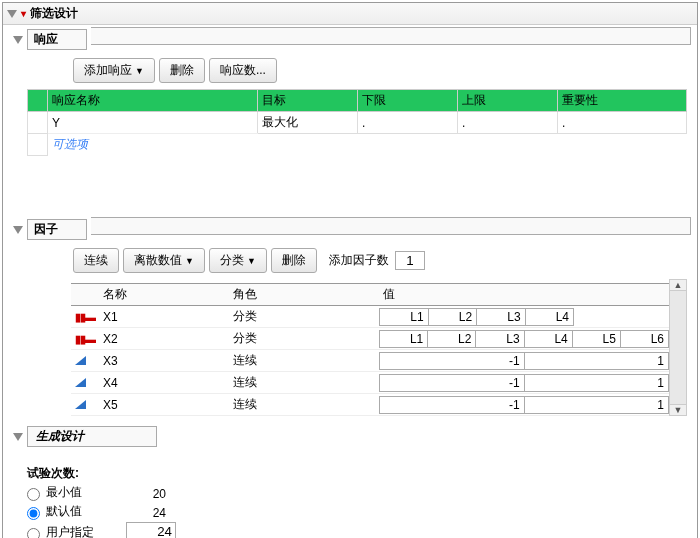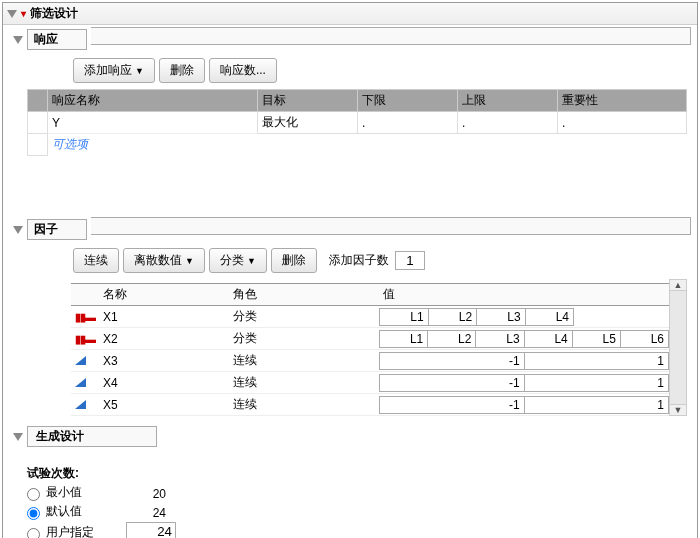--- a/index.html
+++ b/index.html
@@ -11,21 +11,21 @@
 .section-header .disclose { width: 0; height: 0; border-left: 5px solid transparent; border-right: 5px solid transparent; border-top: 8px solid #888; margin-right: 4px; cursor: pointer; }
 .section-title-box { border: 1px solid #aaa; padding: 1px 6px; background: #f9f9f9; font-weight: bold; flex: 0 0 auto; min-width: 60px; }
 .section-title-wide { flex: 1; border: 1px solid #aaa; border-left: none; background: #f9f9f9; height: 18px; }
 .section-body { padding: 6px 10px; }
 .btn { background: linear-gradient(#fefefe, #e6e6e6); border: 1px solid #aaa; border-radius: 3px; padding: 3px 10px; font-size: 12px; cursor: pointer; margin-right: 4px; }
 .dropdown-arrow { font-size: 9px; margin-left: 3px; }
 .toolbar { display: flex; align-items: center; margin-bottom: 6px; padding-left: 46px; }
 .num-input { width: 30px; border: 1px solid #aaa; padding: 1px 3px; text-align: center; margin-left: 6px; }
 .indent { margin-left: 14px; }
 table.data-table { border-collapse: collapse; width: 100%; table-layout: fixed; }
-table.data-table th { background: #a3a3a3; border: 1px solid #ccc; padding: 2px 4px; text-align: left; font-weight: normal; font-size: 12px; }
+table.data-table th { background: #22c55e; border: 1px solid #ccc; padding: 2px 4px; text-align: left; font-weight: normal; font-size: 12px; }
 table.data-table td { border: 1px solid #ddd; padding: 2px 4px; height: 18px; }
 .placeholder-row td { color: #3b82f6; font-style: italic; }
 .factor-table { width: 100%; border-collapse: collapse; margin-top: 4px; }
 .factor-table th { border-bottom: 1px solid #999; border-top: 1px solid #999; text-align: left; padding: 2px 4px; font-weight: normal; background: #fafafa; }
 .factor-row td { padding: 2px 4px; border-bottom: 1px solid #eee; }
 .icon-cell { width: 18px; }
 .icon-bar { color: #c00; font-weight: bold; font-size: 11px; letter-spacing: -1px; }
 .icon-tri2 { width: 0; height: 0; border-bottom: 9px solid #2a6fc5; border-left: 11px solid transparent; display: inline-block; }
 .vals-cell { padding: 0 !important; }
 .vals-grid { display: flex; width: 100%; }
@@ -198,21 +198,21 @@
         </table>
       </div>
       <div class="scroll-stub">
         <span>▲</span>
         <span style="flex:1;background:#e8e8e8;width:100%;border-top:1px solid #ccc;border-bottom:1px solid #ccc;"></span>
         <span>▼</span>
       </div>
     </div>
   </div>
 
-  <div class="section-header" style="margin:2px 6px 0 6px;">
+  <div class="section-header" style="margin:2px 6px 0 6px;font-style:italic;">
     <span class="disclose"></span>
     <span class="section-gen-title">生成设计</span>
   </div>
   <div class="section-body indent">
     <div style="height:10px;"></div>
     <div style="font-weight:bold;margin-bottom:2px;">试验次数:</div>
     <div class="runs-row">
       <input type="radio" name="runs" style="">
       <span class="runs-label">最小值</span>
       <span class="runs-val">20</span>

